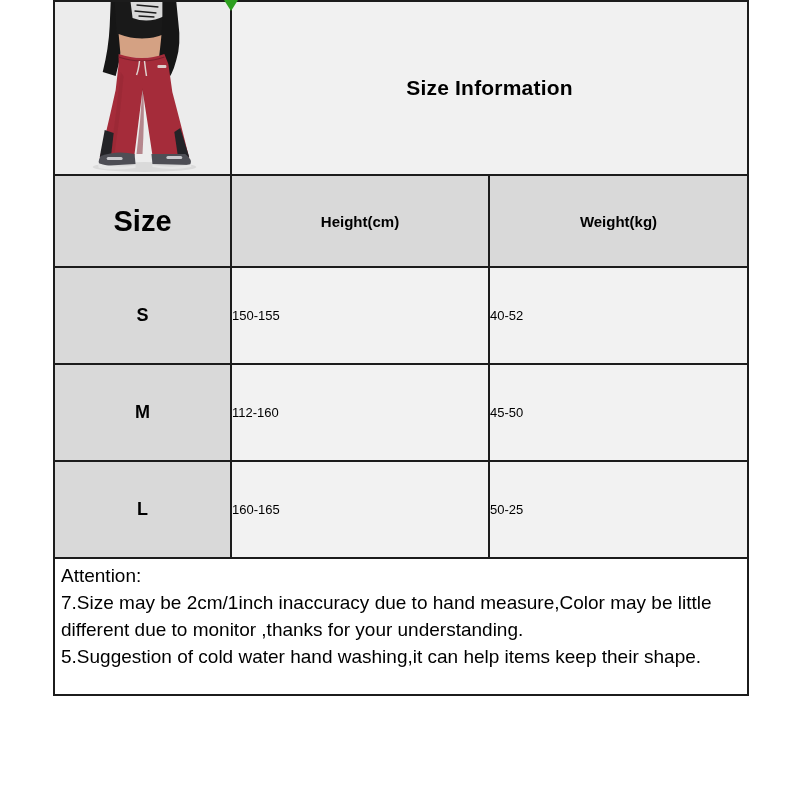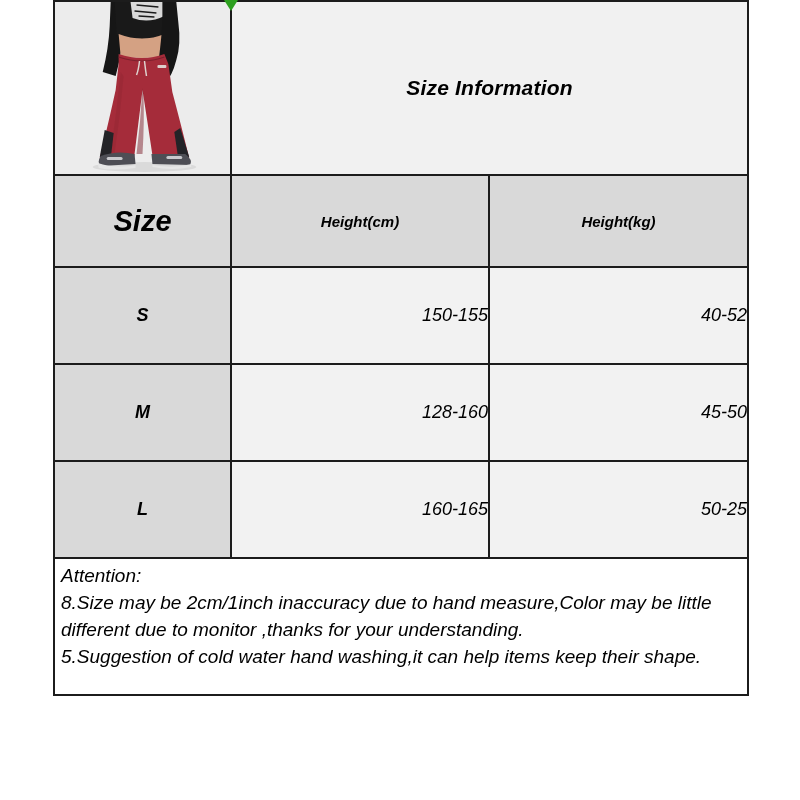--- a/index.html
+++ b/index.html
@@ -9,21 +9,20 @@
     height: 800px;
     background: #ffffff;
     font-family: "Liberation Sans", sans-serif;
     color: #000000;
   }
   .page {
     position: relative;
     width: 800px;
     height: 720px;
     overflow: hidden;
-    font-style: italic;
   }
   table.size-table {
     position: absolute;
     left: 53px;
     top: 0;
     border-collapse: collapse;
     table-layout: fixed;
   }
   col.c1 { width: 177px; }
   col.c2 { width: 258px; }
@@ -63,23 +62,23 @@
   tr.row-data { height: 97px; }
   td.size-cell {
     background: #d9d9d9;
     text-align: center;
     vertical-align: middle;
     font-weight: bold;
     font-size: 18px;
   }
   td.data-cell {
     background: #f2f2f2;
-    text-align: right;
+    text-align: left;
     vertical-align: middle;
-    font-size: 18px;
+    font-size: 13px;
   }
   tr.row-attention { height: 137px; }
   td.attention-cell {
     background: #ffffff;
     vertical-align: top;
     text-align: left;
     padding: 3px 6px;
     font-size: 19px;
     line-height: 27px;
   }
@@ -145,44 +144,44 @@
           <rect x="52" y="155" width="16" height="3" rx="1.5" fill="#c9c9cd"></rect>
           <rect x="112" y="154" width="16" height="3" rx="1.5" fill="#c9c9cd"></rect>
         </svg>
       </td>
       <td class="title-cell" colspan="2">Size Information</td>
     </tr>
 
     <tr class="row-header">
       <td class="col-head size-head">Size</td>
       <td class="col-head">Height(cm)</td>
-      <td class="col-head">Height(kg)</td>
+      <td class="col-head">Weight(kg)</td>
     </tr>
 
     <tr class="row-data">
       <td class="size-cell">S</td>
       <td class="data-cell">150-155</td>
       <td class="data-cell">40-52</td>
     </tr>
 
     <tr class="row-data">
       <td class="size-cell">M</td>
-      <td class="data-cell">128-160</td>
+      <td class="data-cell">112-160</td>
       <td class="data-cell">45-50</td>
     </tr>
 
     <tr class="row-data">
       <td class="size-cell">L</td>
       <td class="data-cell">160-165</td>
       <td class="data-cell">50-25</td>
     </tr>
 
 
     <tr class="row-attention">
       <td class="attention-cell" colspan="3">
         <div>Attention:</div>
-        <div>8.Size may be 2cm/1inch inaccuracy due to hand measure,Color may be little different due to monitor ,thanks for your understanding.</div>
+        <div>7.Size may be 2cm/1inch inaccuracy due to hand measure,Color may be little different due to monitor ,thanks for your understanding.</div>
         <div>5.Suggestion of cold water hand washing,it can help items keep their shape.</div>
       </td>
     </tr>
   </tbody>
     </table>
 </div>
 
 </body></html>

